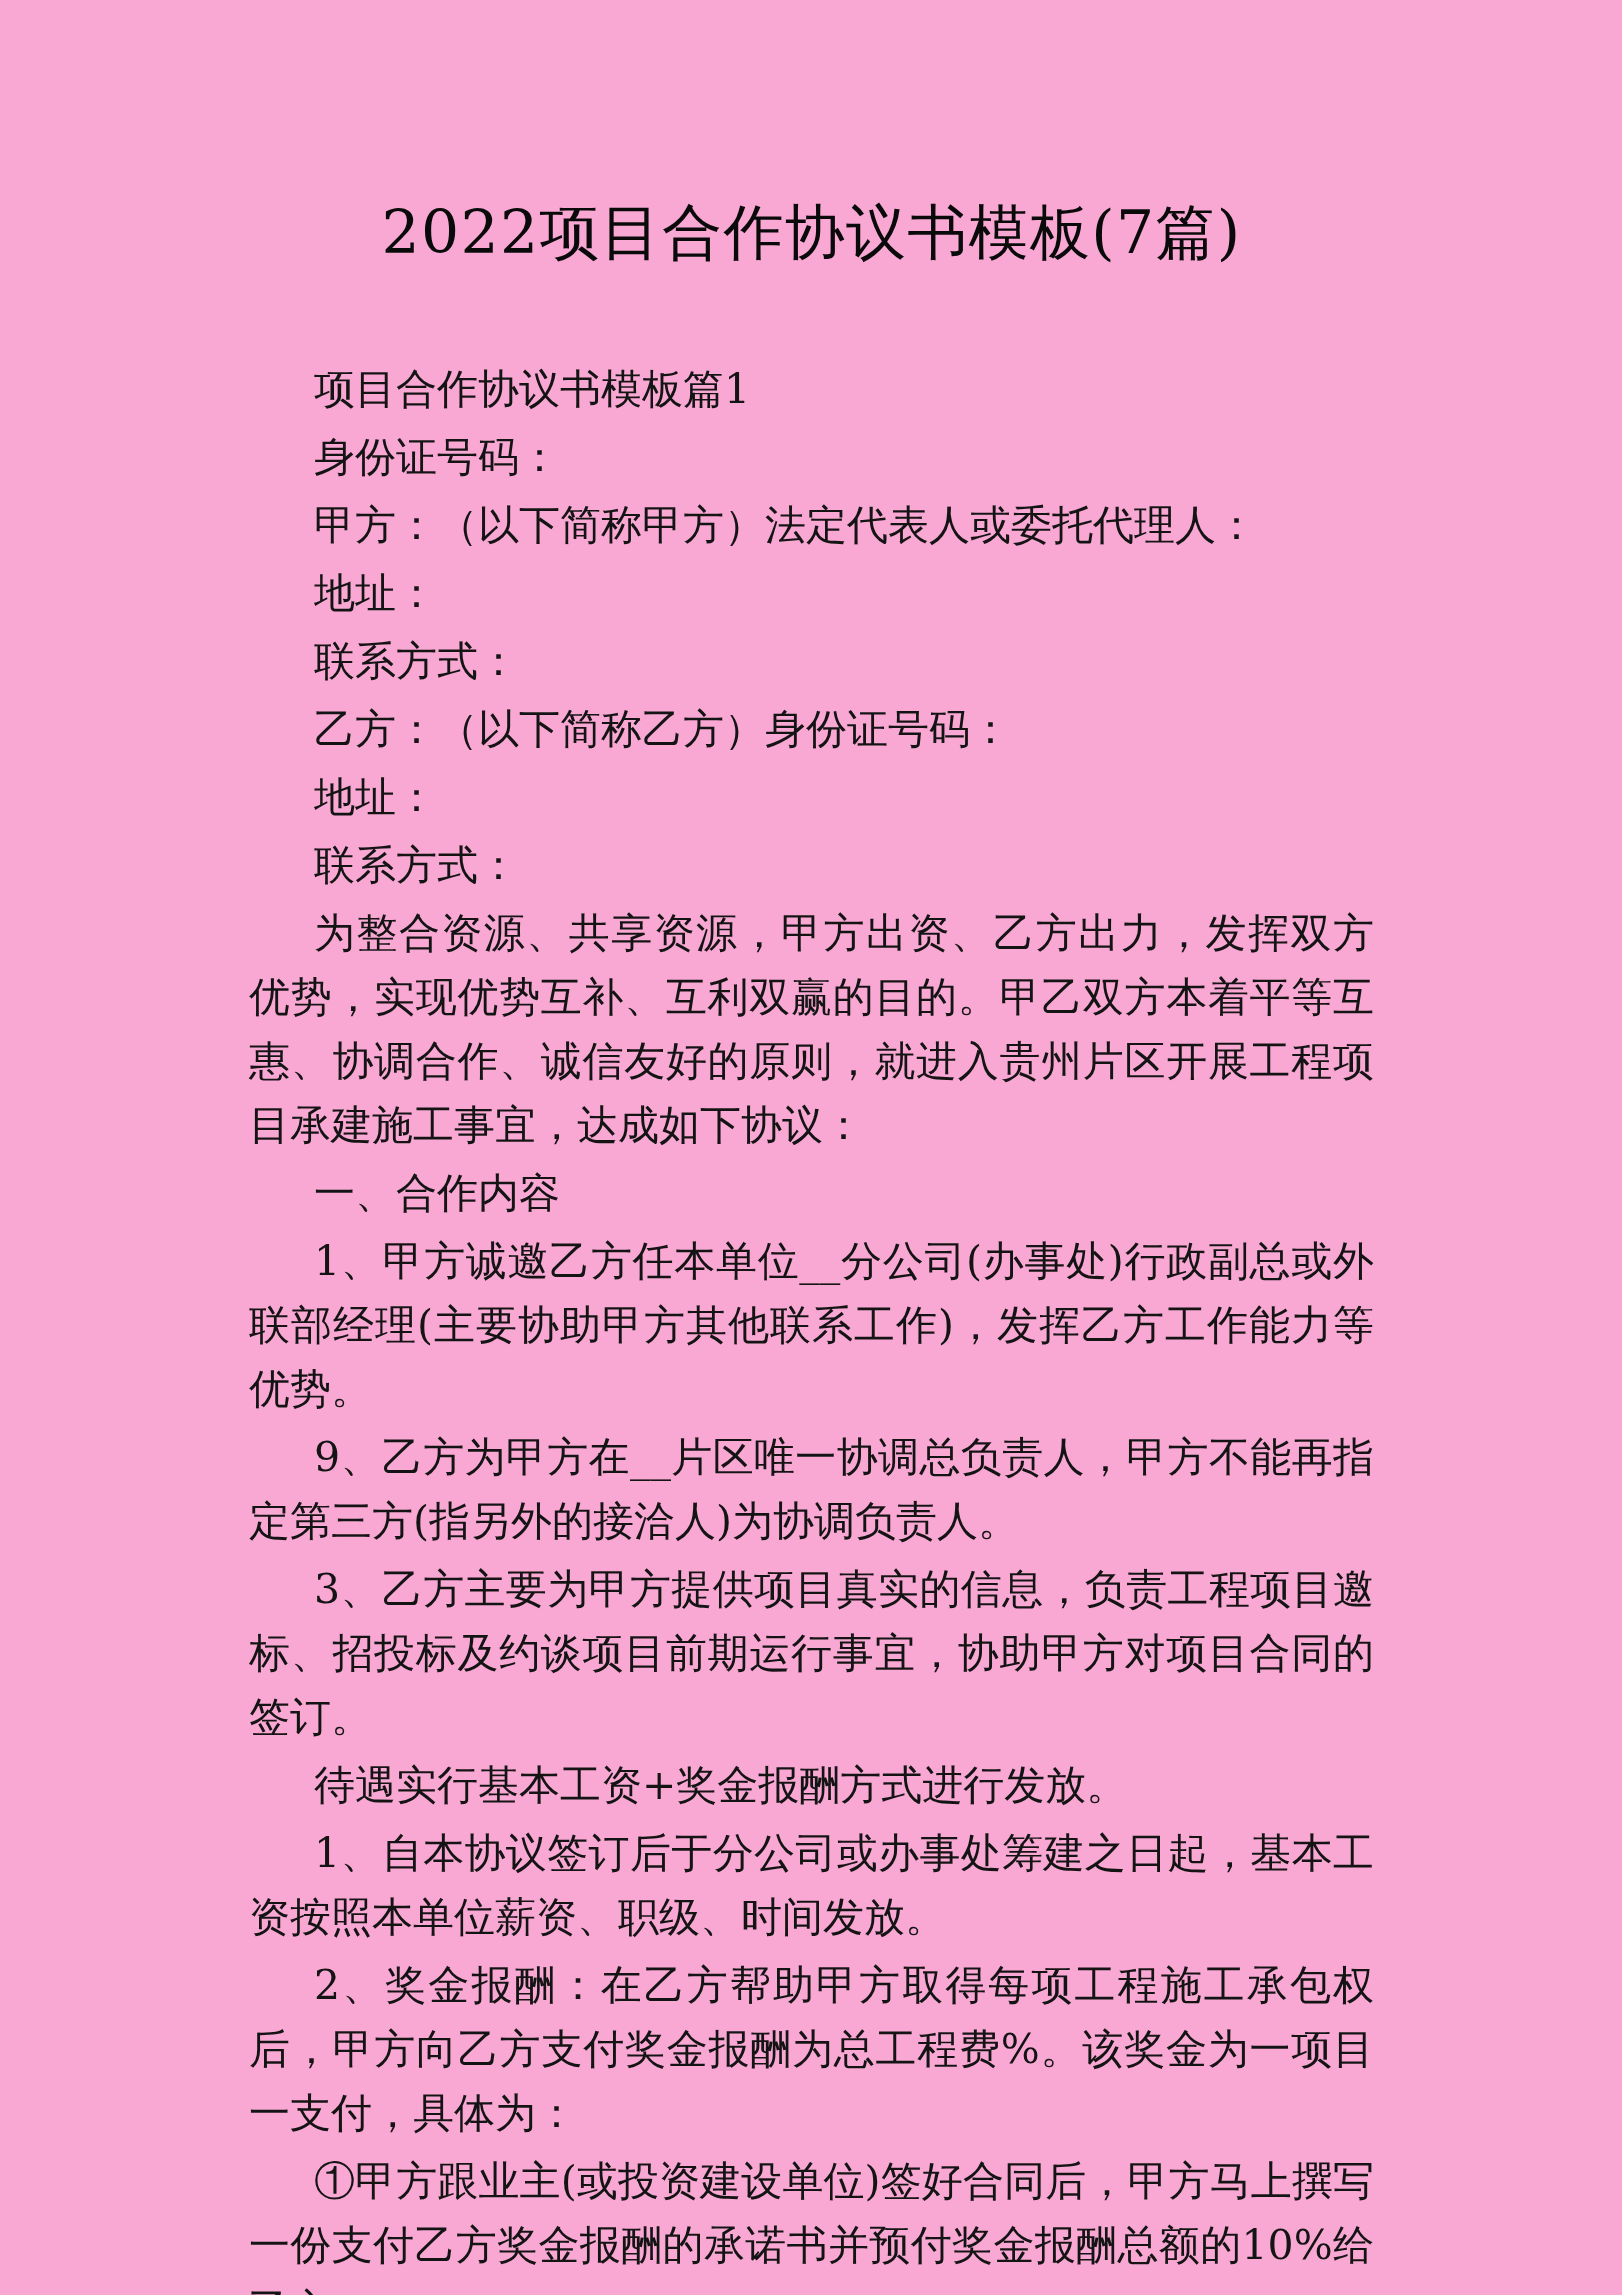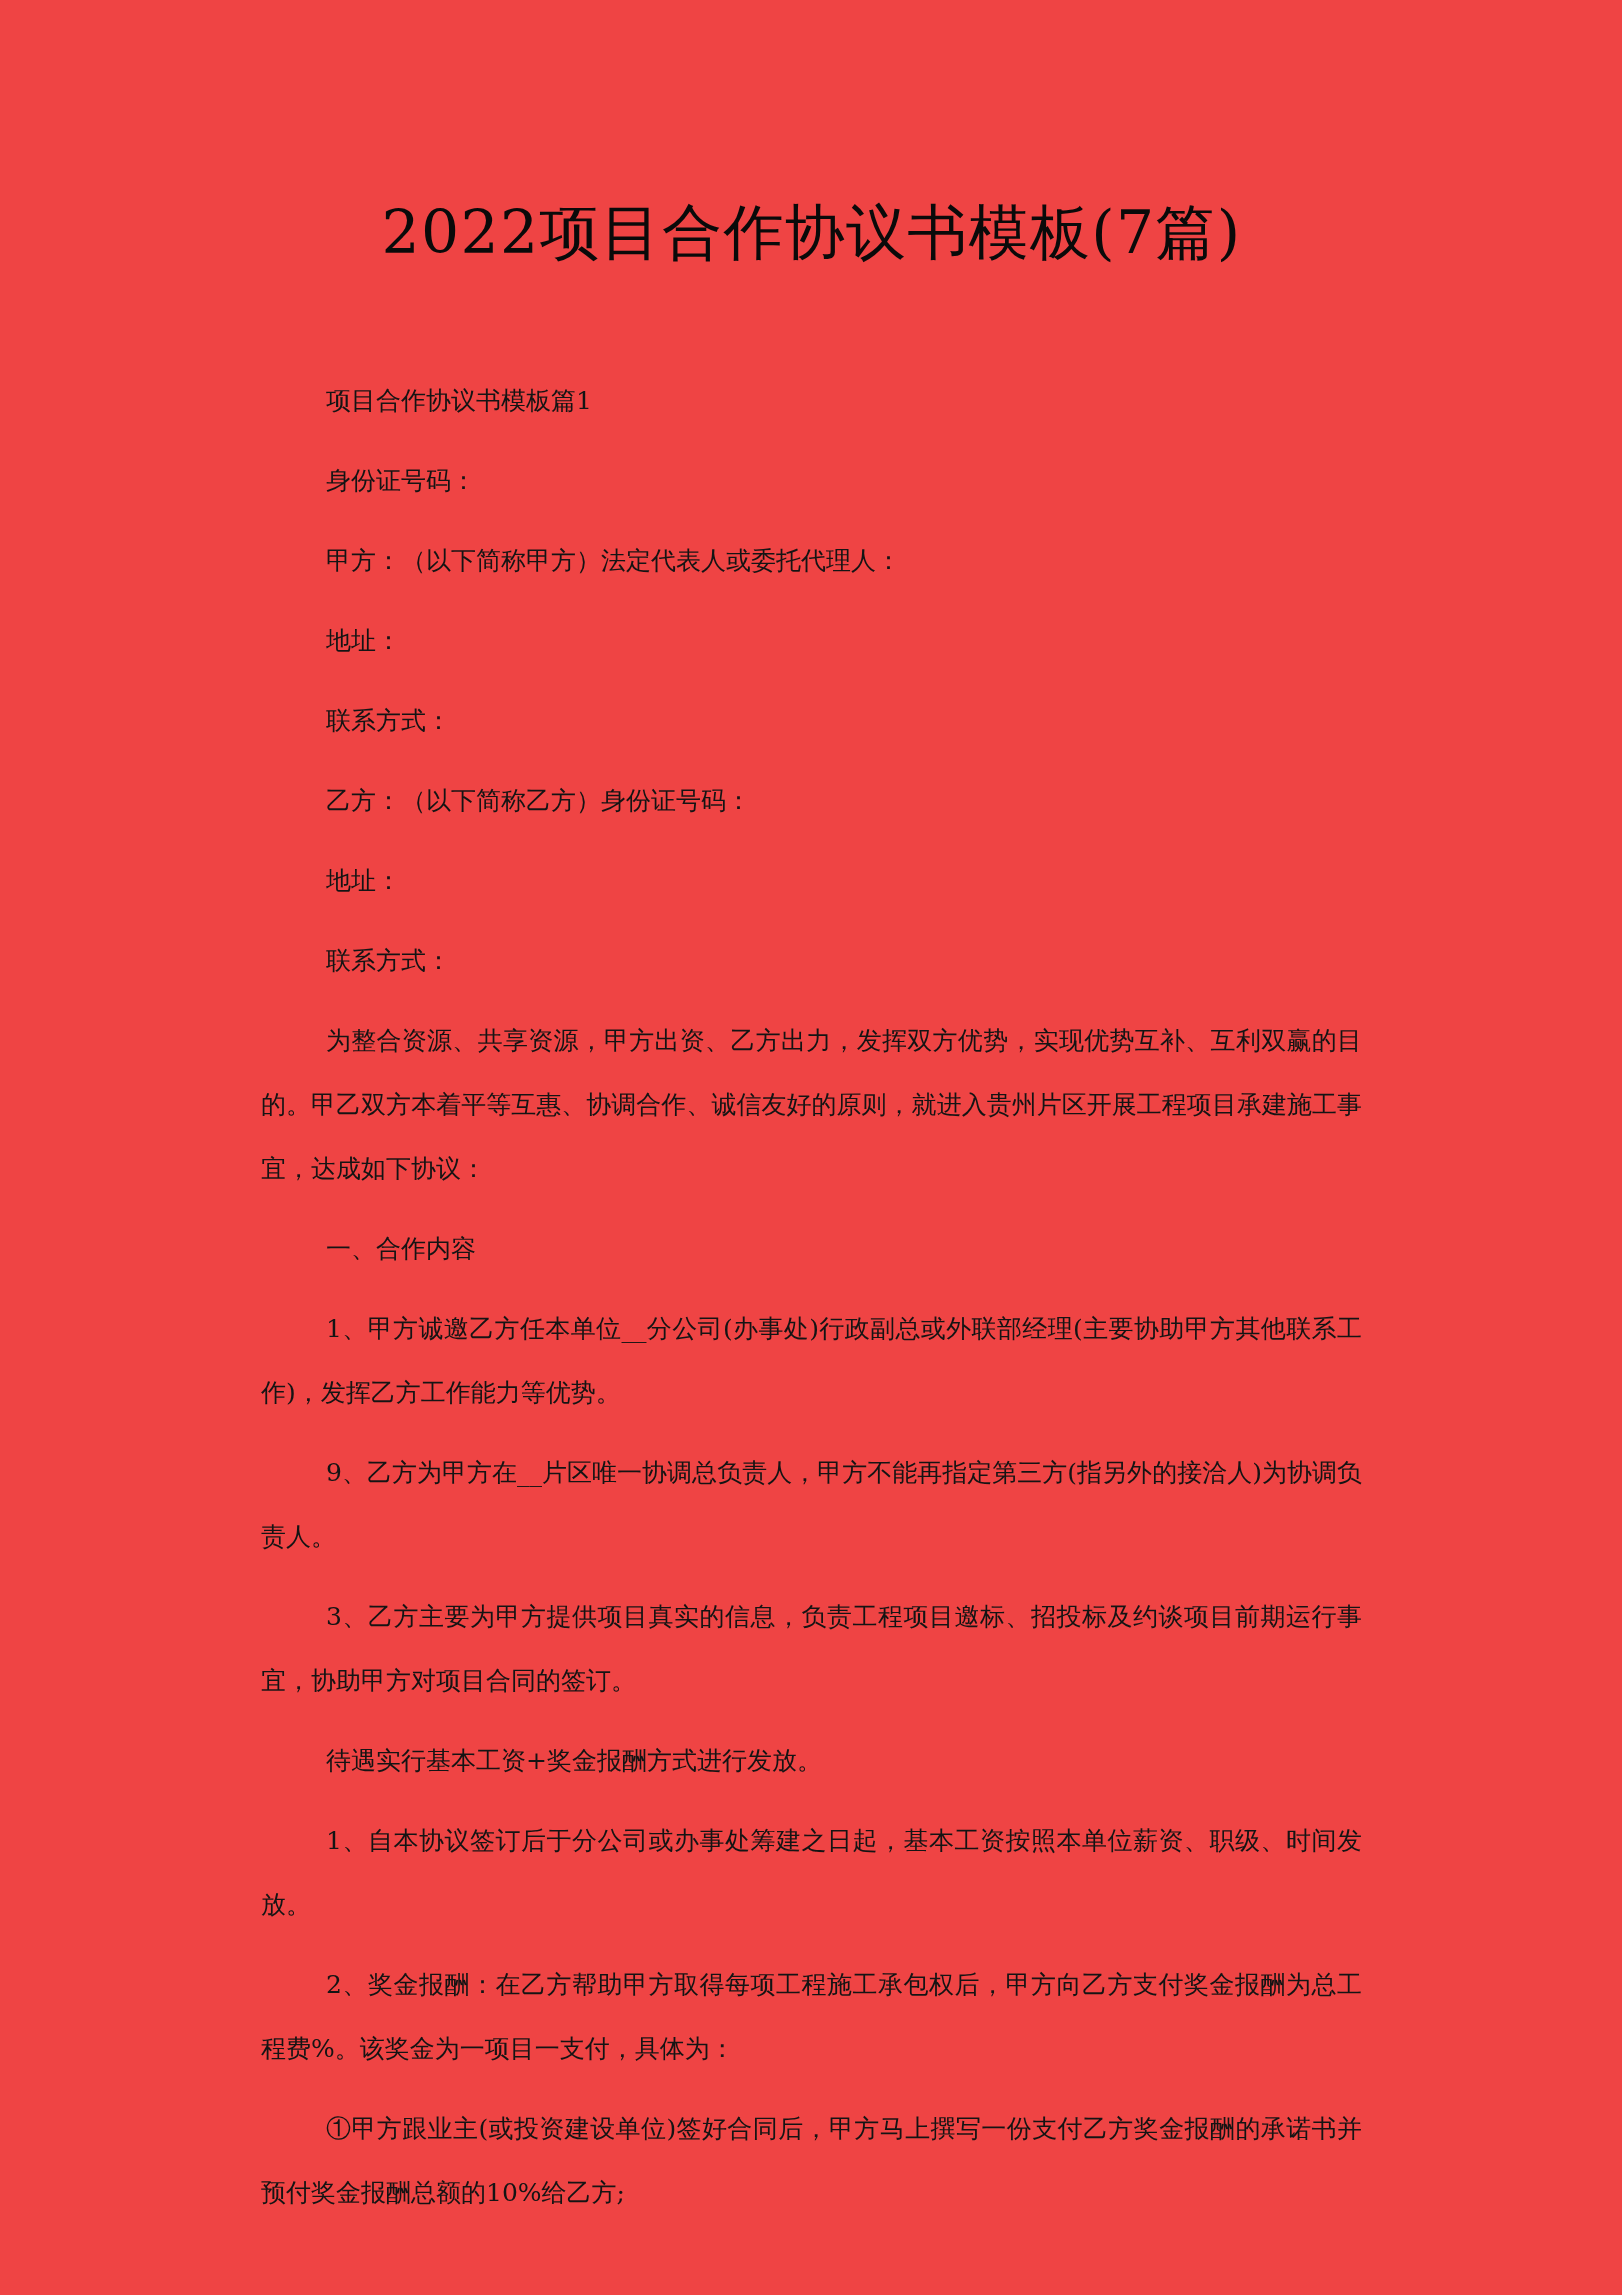--- a/index.html
+++ b/index.html
@@ -1,22 +1,22 @@
 <!DOCTYPE html>
 <html style="font-size:10.5px"><head>
 <meta charset="utf-8">
 <style>
   html, body { margin: 0; padding: 0; background: #ffffff; }
   body { width: 1623px; height: 2295px; position: relative; overflow: hidden;
          font-family: "DejaVu Serif", "Liberation Serif", serif; color: #111; }
-  .page { position: absolute; left: 0; top: 0; width: 1623px; height: 2295px; background: #ef4444; }
+  .page { position: absolute; left: 0; top: 0; width: 1623px; height: 2295px; background: #f9a8d4; }
   .title { position: absolute; left: 0; width: 1623px; top: 196px; text-align: center;
            font-size: 60px; line-height: 72px; letter-spacing: 1.3px; color: #0a0a0a; }
   .body { position: absolute; left: 245px; top: 353px; width: 1133px; }
-  .p { font-size: 25px; line-height: 64px; margin: 16px; text-align: justify;
+  .p { font-size: 41px; line-height: 64px; margin: 4px; text-align: justify;
        text-align-last: left; word-break: break-all; color: #141414; }
   .ind { text-indent: 65px; }
 </style>
 </head>
 <body>
 
 <div class="page">
   <div class="title">2022项目合作协议书模板(7篇)</div>
   <div class="body">
     <p class="p ind">项目合作协议书模板篇1</p>

